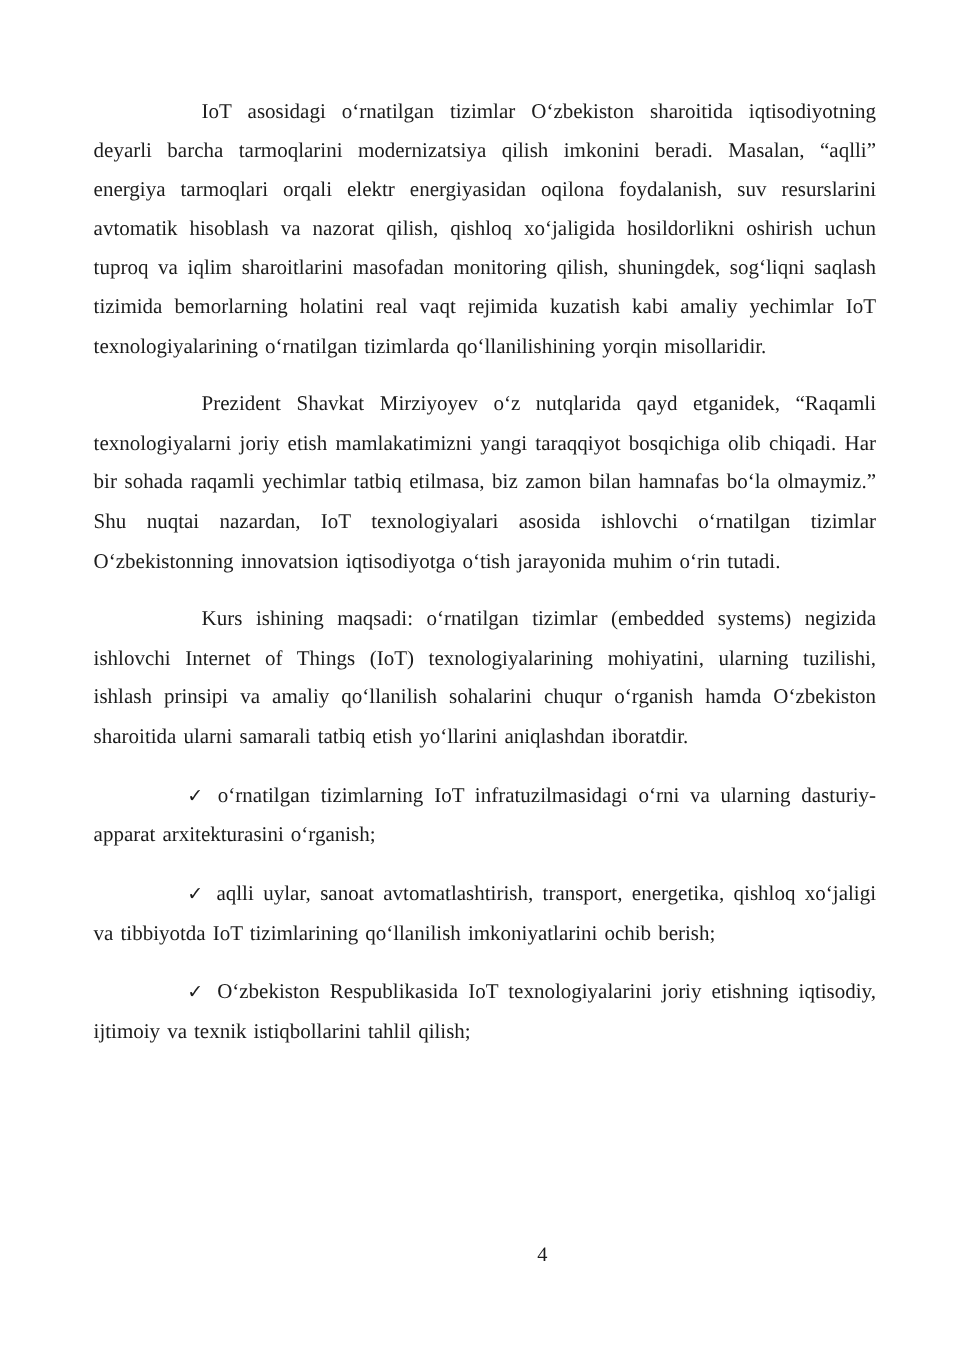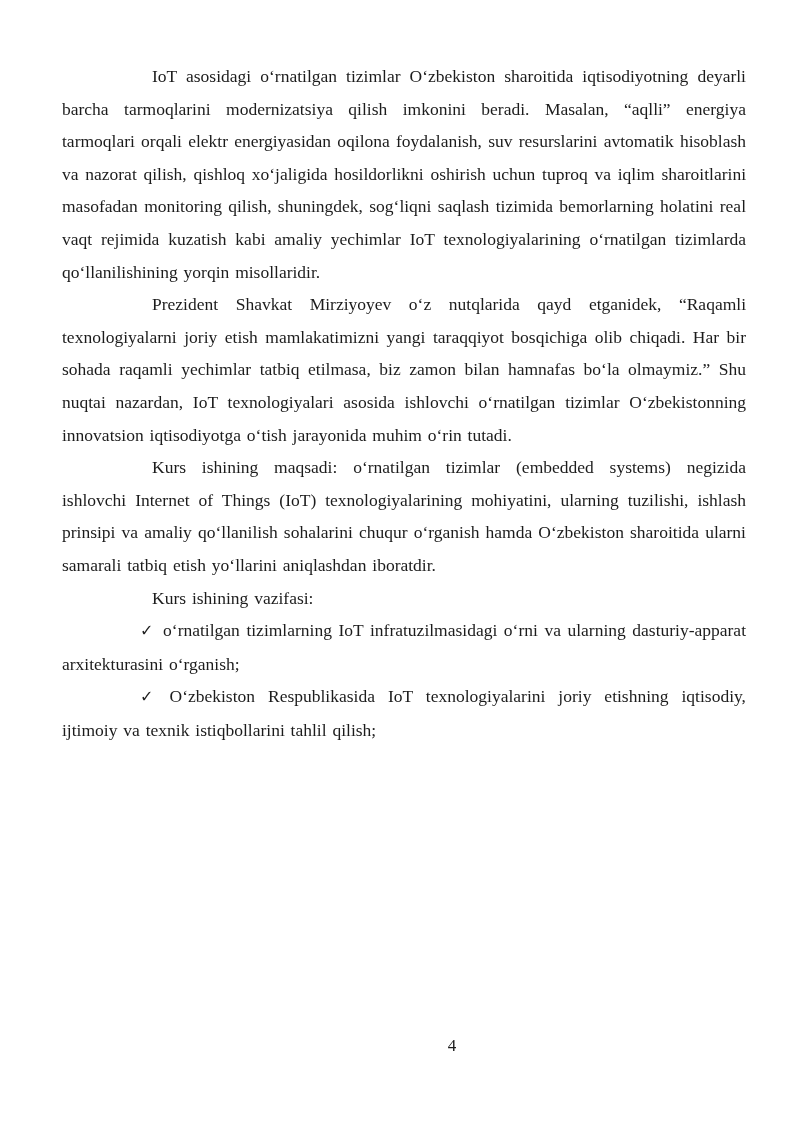--- a/index.html
+++ b/index.html
@@ -17,21 +17,21 @@
     font-family: "Liberation Serif", "DejaVu Serif", serif;
     color: #1c1c1c;
   }
   .content {
     position: absolute;
     top: 60px;
     left: 62px;
     width: 684px;
   }
   .para {
-    margin: 0;
+    margin: 16px;
     font-size: 17.5px;
     line-height: 32.6px;
     text-align: justify;
     text-indent: 90px;
     word-spacing: 1.5px;
   }
   .para.bullet {
     text-indent: 78px;
   }
   .bold {
@@ -57,25 +57,25 @@
 
 <div class="page">
   <div class="content">
 
     <p class="para"><span>IoT asosidagi oʻrnatilgan tizimlar Oʻzbekiston sharoitida iqtisodiyotning deyarli barcha tarmoqlarini modernizatsiya qilish imkonini beradi. Masalan, “aqlli” energiya tarmoqlari orqali elektr energiyasidan oqilona foydalanish, suv resurslarini avtomatik hisoblash va nazorat qilish, qishloq xoʻjaligida hosildorlikni oshirish uchun tuproq va iqlim sharoitlarini masofadan monitoring qilish, shuningdek, sogʻliqni saqlash tizimida bemorlarning holatini real vaqt rejimida kuzatish kabi amaliy yechimlar IoT texnologiyalarining oʻrnatilgan tizimlarda qoʻllanilishining yorqin misollaridir.</span></p>
 
     <p class="para"><span>Prezident Shavkat Mirziyoyev oʻz nutqlarida qayd etganidek, “Raqamli texnologiyalarni joriy etish mamlakatimizni yangi taraqqiyot bosqichiga olib chiqadi. Har bir sohada raqamli yechimlar tatbiq etilmasa, biz zamon bilan hamnafas boʻla olmaymiz.” Shu nuqtai nazardan, IoT texnologiyalari asosida ishlovchi oʻrnatilgan tizimlar Oʻzbekistonning innovatsion iqtisodiyotga oʻtish jarayonida muhim oʻrin tutadi.</span></p>
 
     <p class="para"><span class="bold">Kurs ishining maqsadi:</span><span> oʻrnatilgan tizimlar (embedded systems) negizida ishlovchi </span><span class="bold">Internet of Things (IoT)</span><span> texnologiyalarining mohiyatini, ularning tuzilishi, ishlash prinsipi va amaliy qoʻllanilish sohalarini chuqur oʻrganish hamda Oʻzbekiston sharoitida ularni samarali tatbiq etish yoʻllarini aniqlashdan iboratdir.</span></p>
 
-    <p class="para"><span class="bold">Kurs ishining vazifasi:</span></p>
 
 
     <p class="para bullet"><span class="check">✓</span><span>oʻrnatilgan tizimlarning IoT infratuzilmasidagi oʻrni va ularning dasturiy-apparat arxitekturasini oʻrganish;</span></p>
 
+    <p class="para bullet"><span class="check">✓</span><span>aqlli uylar, sanoat avtomatlashtirish, transport, energetika, qishloq xoʻjaligi va tibbiyotda IoT tizimlarining qoʻllanilish imkoniyatlarini ochib berish;</span></p>
 
     <p class="para bullet"><span class="check">✓</span><span>Oʻzbekiston Respublikasida IoT texnologiyalarini joriy etishning iqtisodiy, ijtimoiy va texnik istiqbollarini tahlil qilish;</span></p>
 
 
   </div>
 
   <div class="footer">4</div>
 </div>
 
 </body></html>

